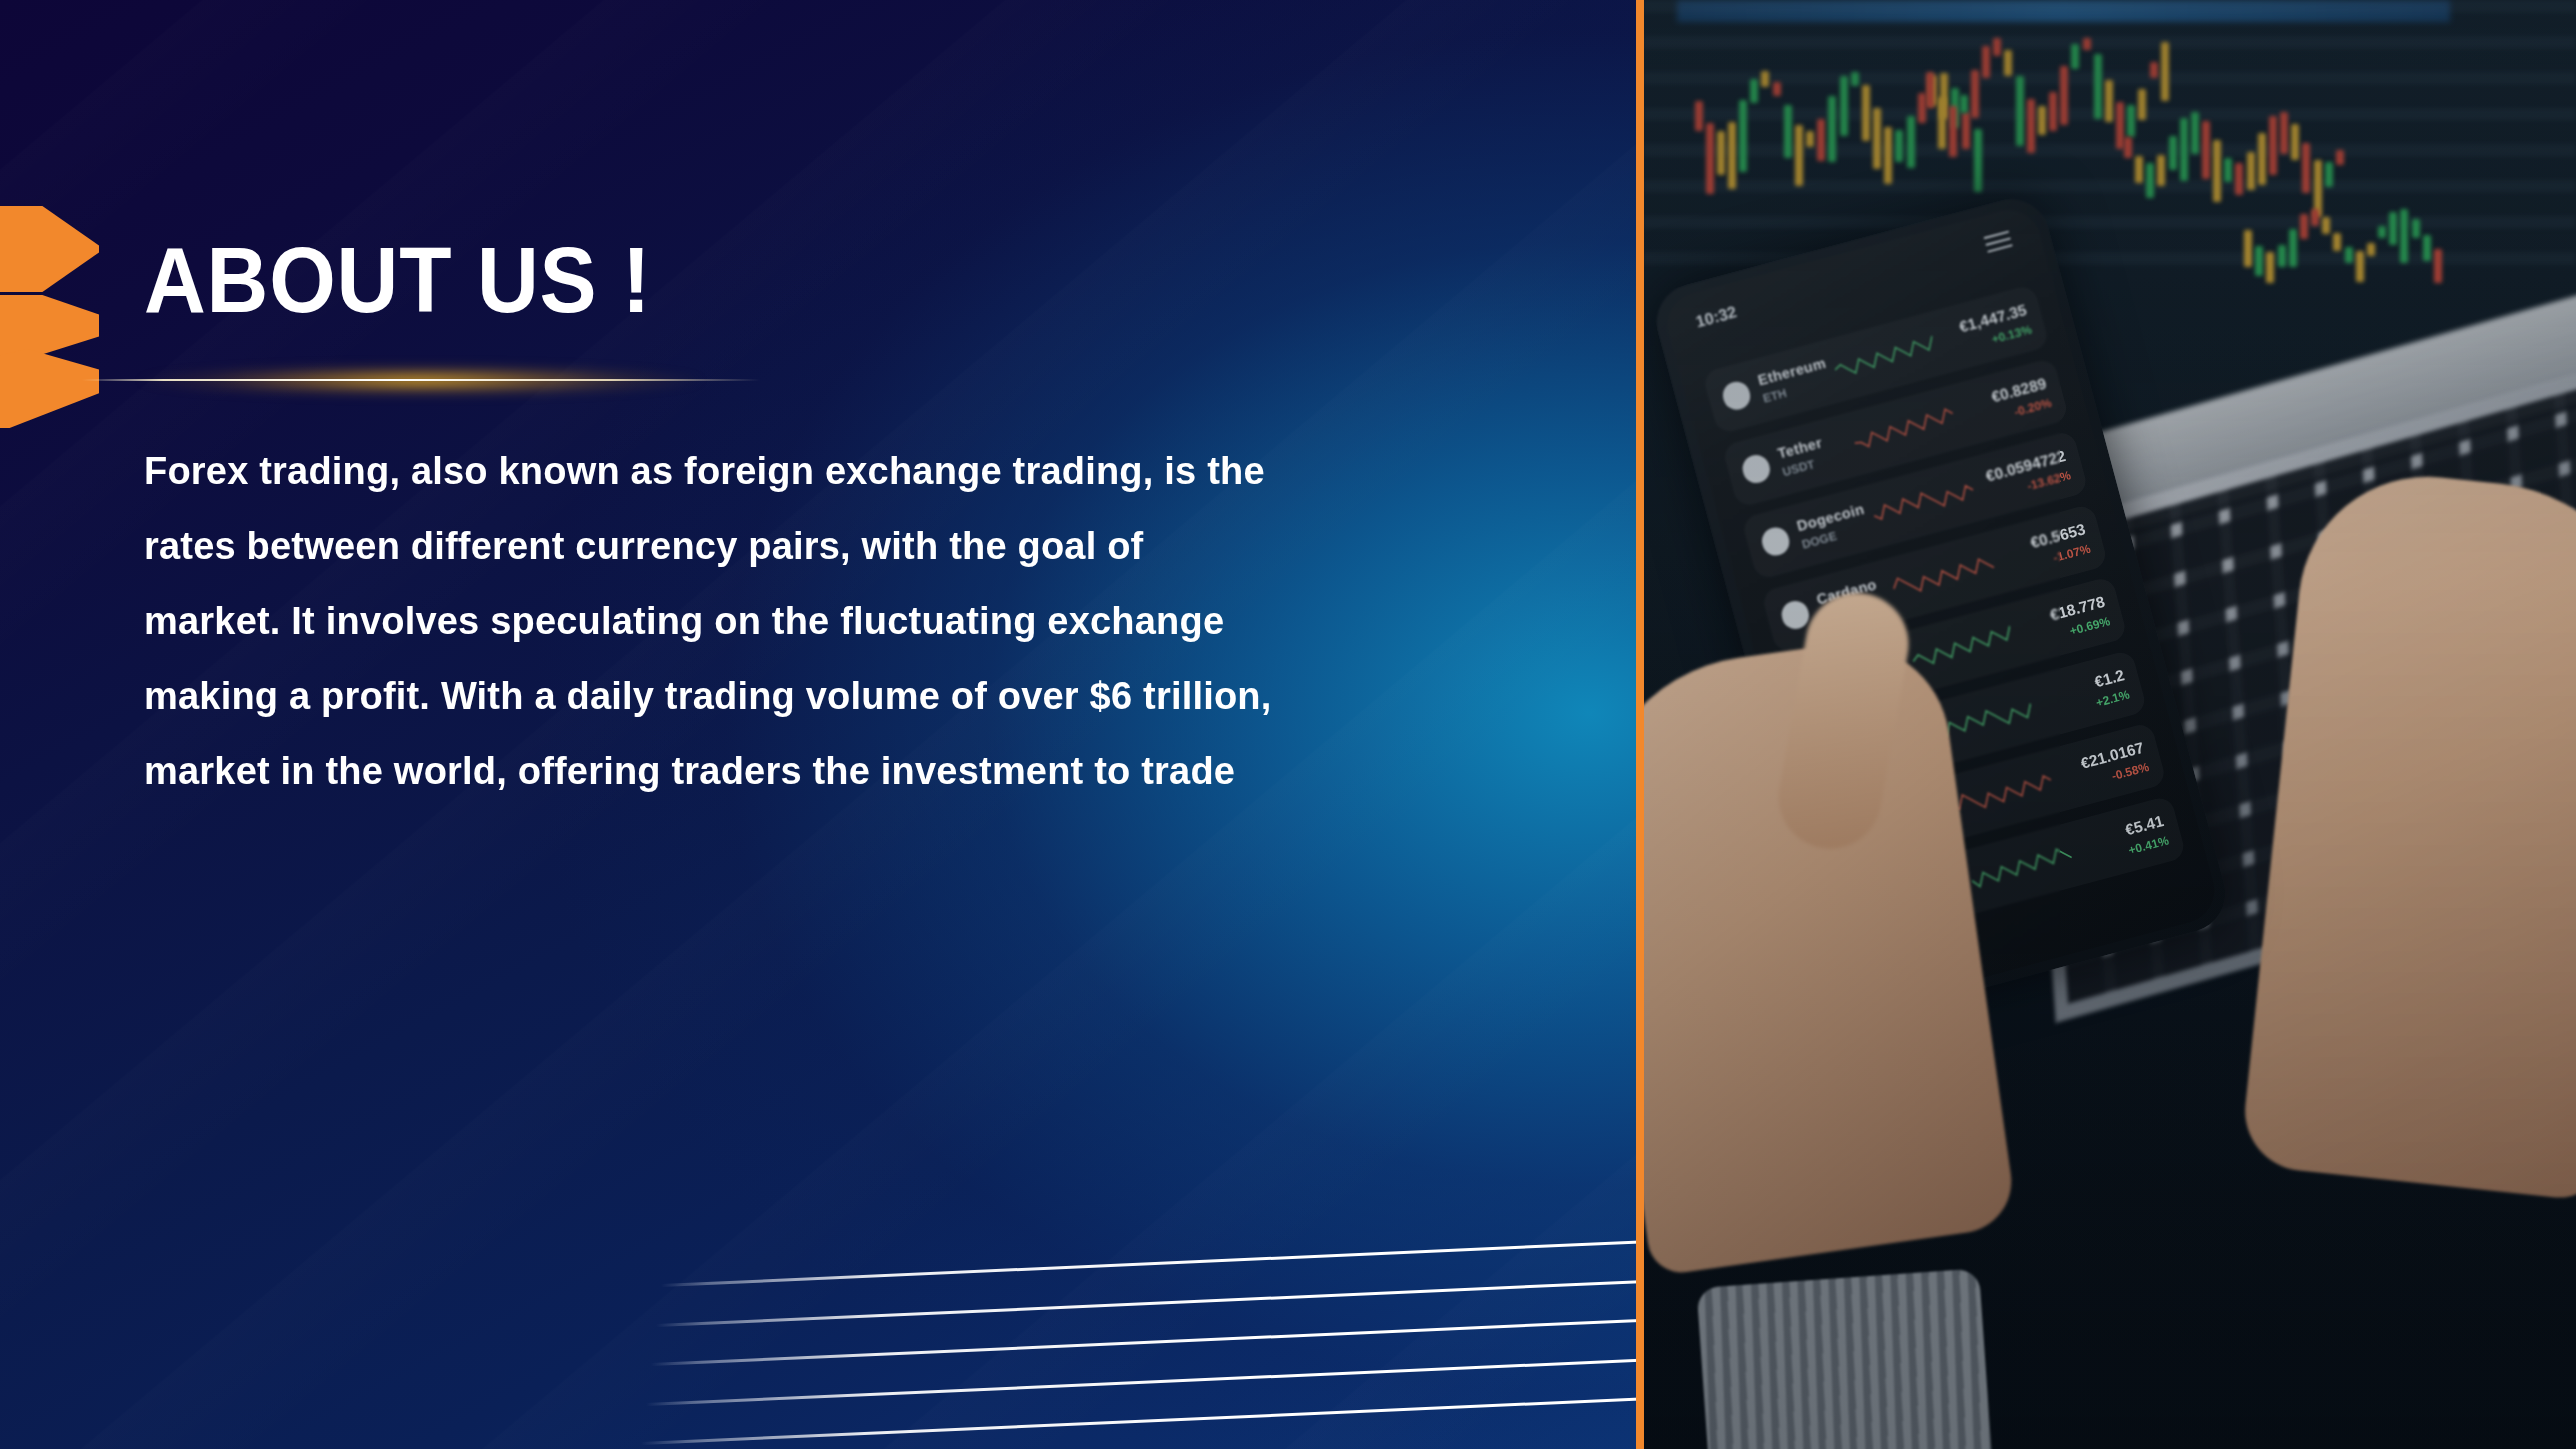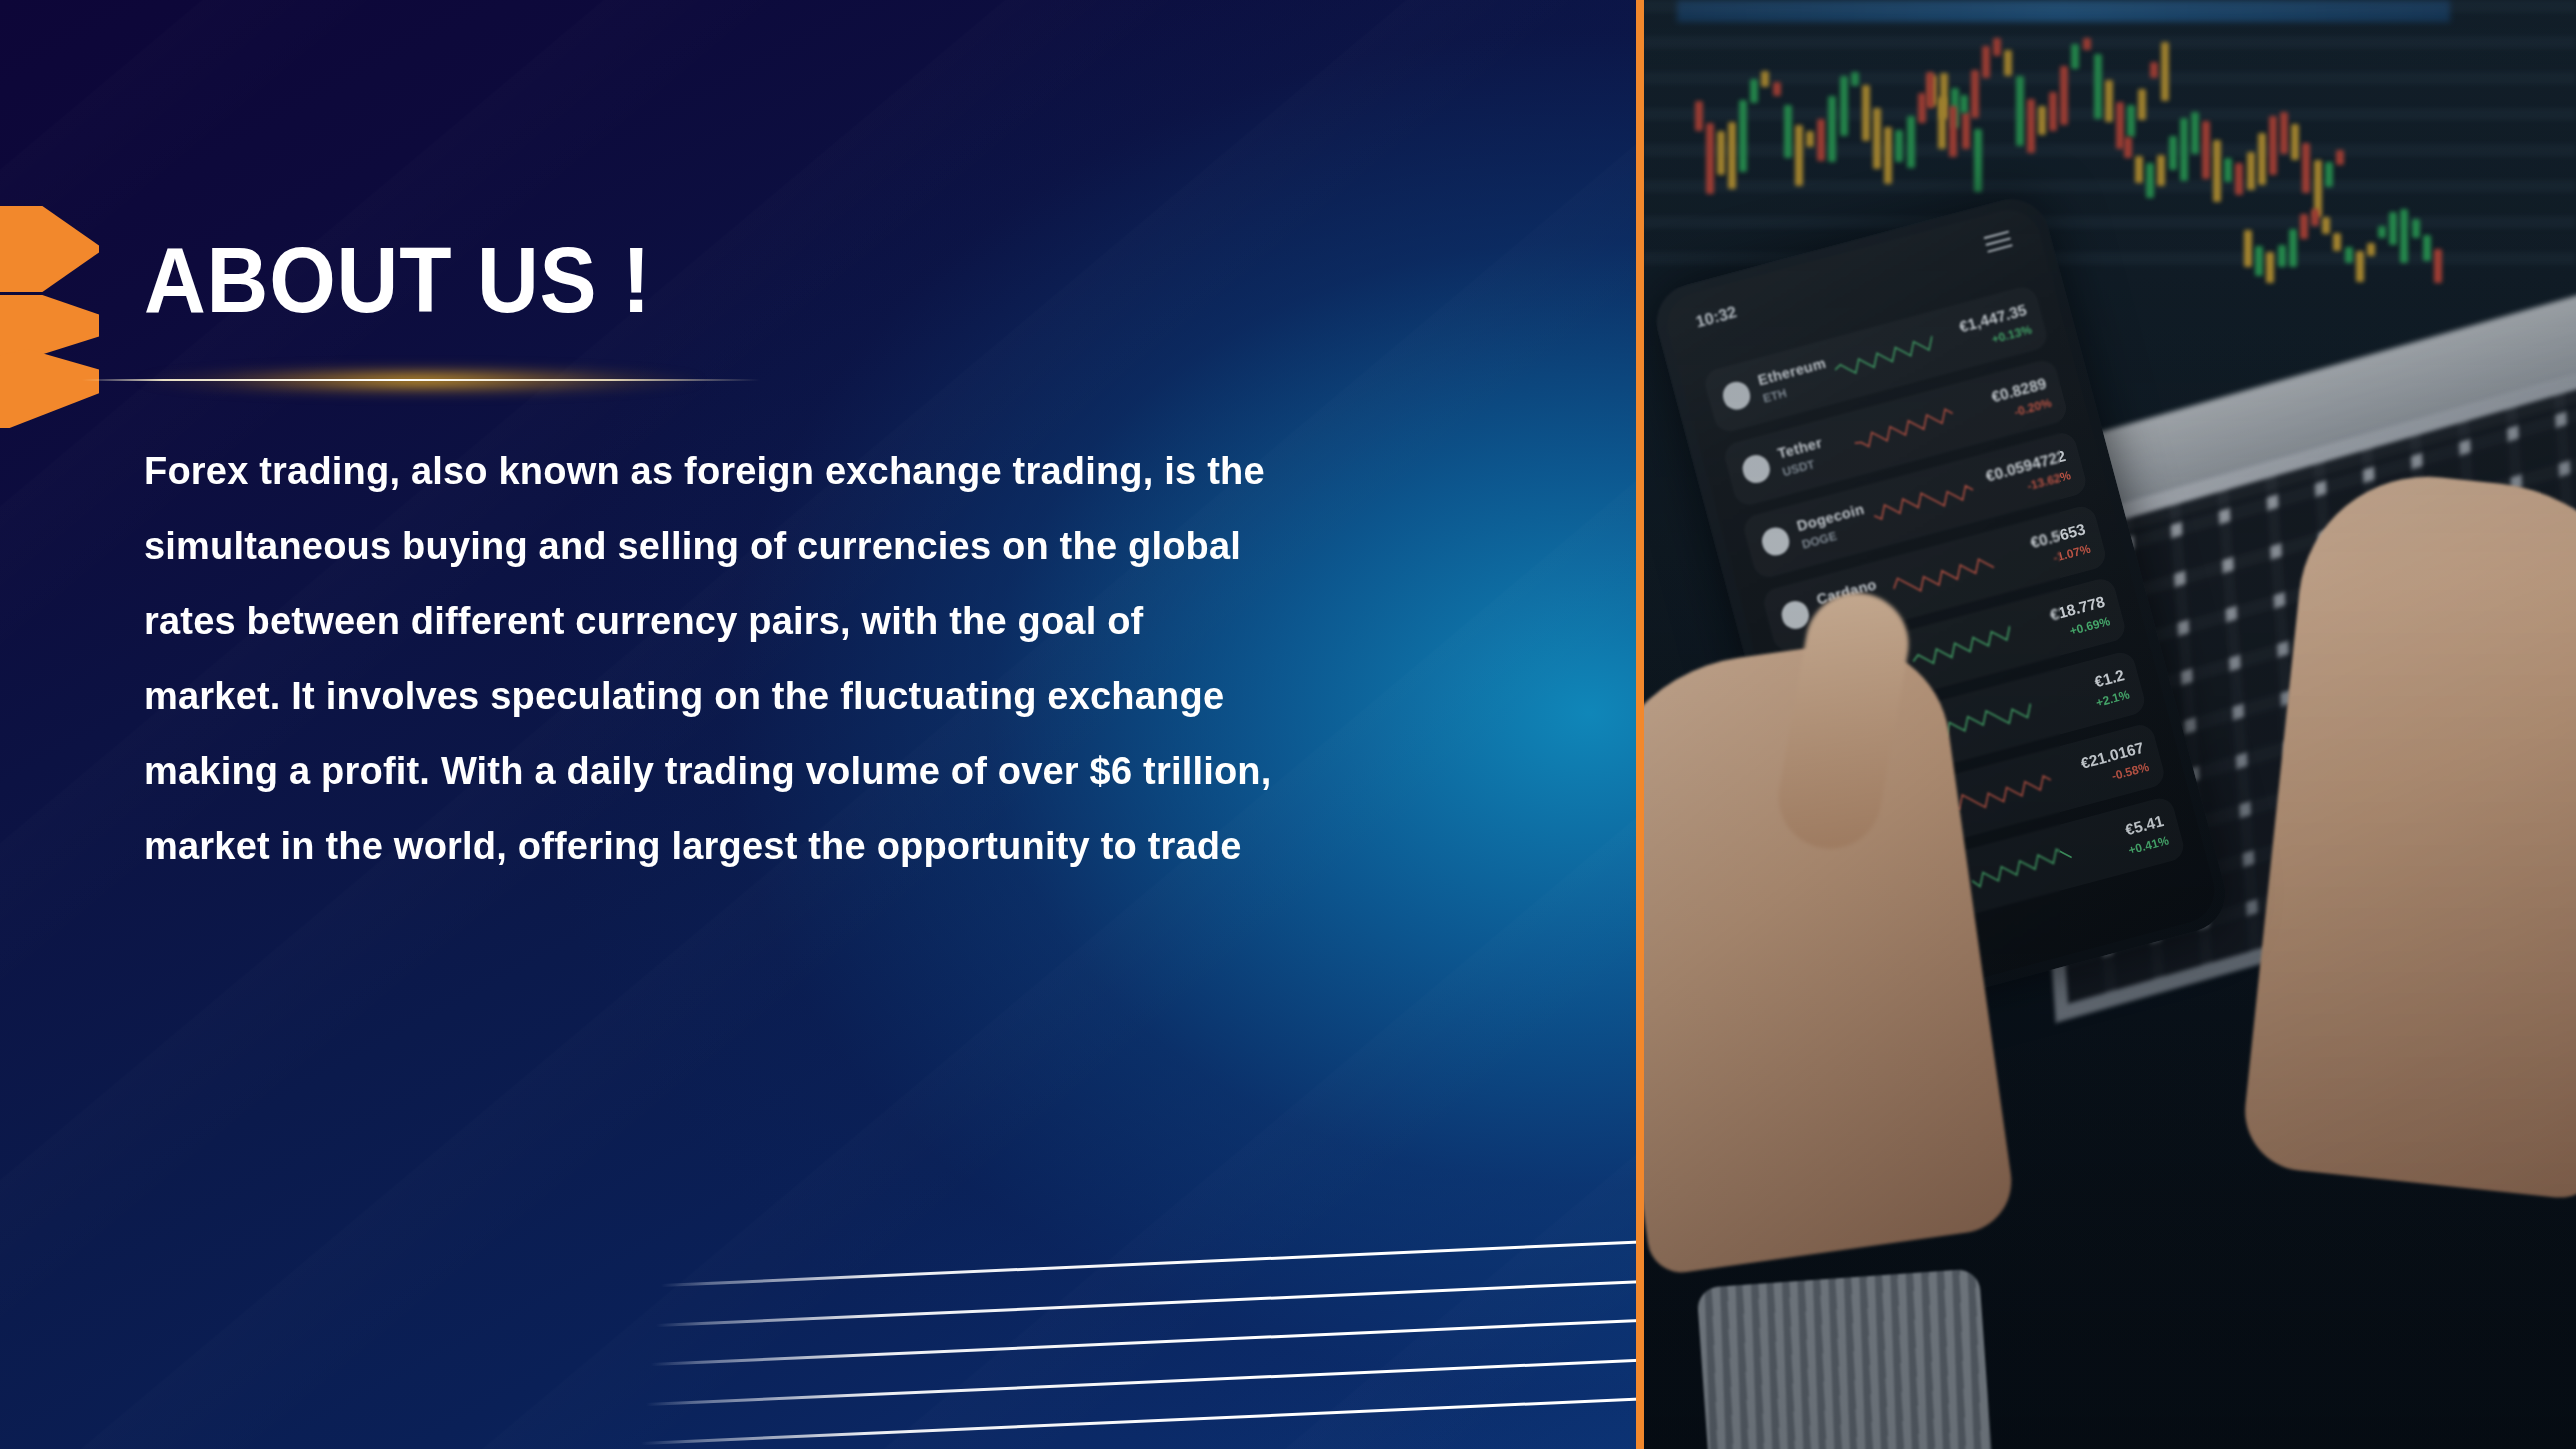--- a/index.html
+++ b/index.html
@@ -468,25 +468,24 @@
 
   <div class="heading">ABOUT US !</div>
 
   <div class="gold-rule">
     <div class="gold-glow"></div>
     <div class="gold-line"></div>
   </div>
 
   <div class="body-copy" id="body-copy">
       <span class="ln">Forex trading, also known as foreign exchange trading, is the</span>
-      <span class="ln">simultaneous buying and selling of currencies on the global</span>
       <span class="ln">rates between different currency pairs, with the goal of</span>
       <span class="ln">market. It involves speculating on the fluctuating exchange</span>
       <span class="ln">making a profit. With a daily trading volume of over $6 trillion,</span>
-      <span class="ln">market in the world, offering largest the opportunity to trade</span>
+      <span class="ln">market in the world, offering traders the investment to trade</span>
     </div>
 
   <div class="bottom-lines" id="bottom-lines">
       <div class="bl" style="left: 661px; top: 127px; width: 1013px; transform: rotate(-2.55deg);"></div>
       <div class="bl" style="left: 656px; top: 167px; width: 1022px; transform: rotate(-2.55deg);"></div>
       <div class="bl" style="left: 651px; top: 206px; width: 1030px; transform: rotate(-2.55deg);"></div>
       <div class="bl" style="left: 646px; top: 246px; width: 1039px; transform: rotate(-2.55deg);"></div>
       <div class="bl" style="left: 641px; top: 285px; width: 1048px; transform: rotate(-2.55deg);"></div>
     </div>
 

